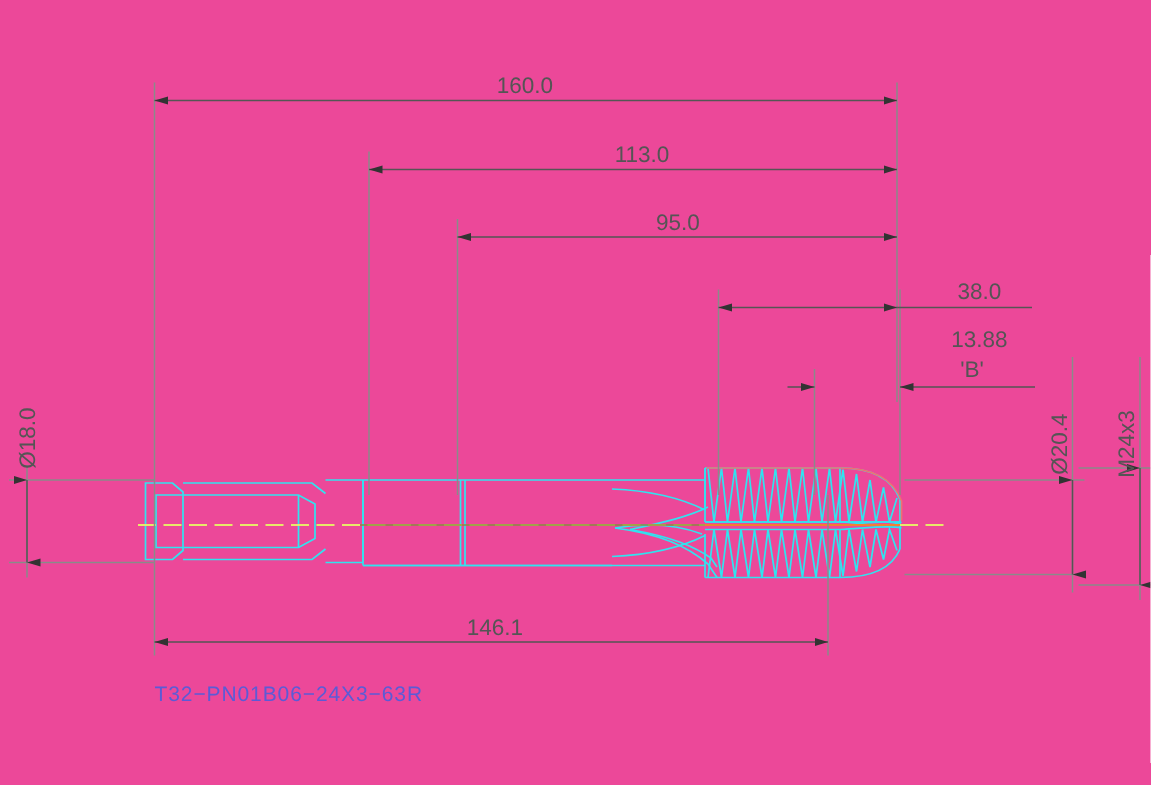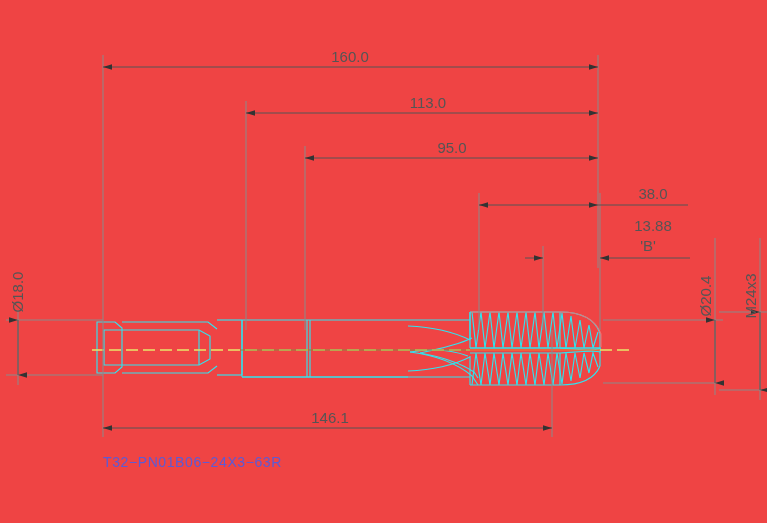--- a/index.html
+++ b/index.html
@@ -1,17 +1,17 @@
 <!DOCTYPE html>
 <html><head>
 <meta charset="utf-8">
 <style>
   html,body{margin:0;padding:0;background:#ffffff;}
   body{font-family:"Liberation Sans",sans-serif;}
-  #stage{position:relative;width:767px;height:523px;background:#ef4444;overflow:hidden;}
+  #stage{position:relative;width:767px;height:523px;background:#ec4899;overflow:hidden;}
   #stage svg{position:absolute;left:0;top:0;}
   .dimtext{font-family:"Liberation Sans",sans-serif;font-size:15px;fill:#555555;}
   .parttext{font-family:"Liberation Sans",sans-serif;font-size:14px;fill:#5b5bd6;letter-spacing:0.6px;}
 </style>
 </head>
 <body>
 
 <div id="stage">
 
   <svg width="767" height="523">

